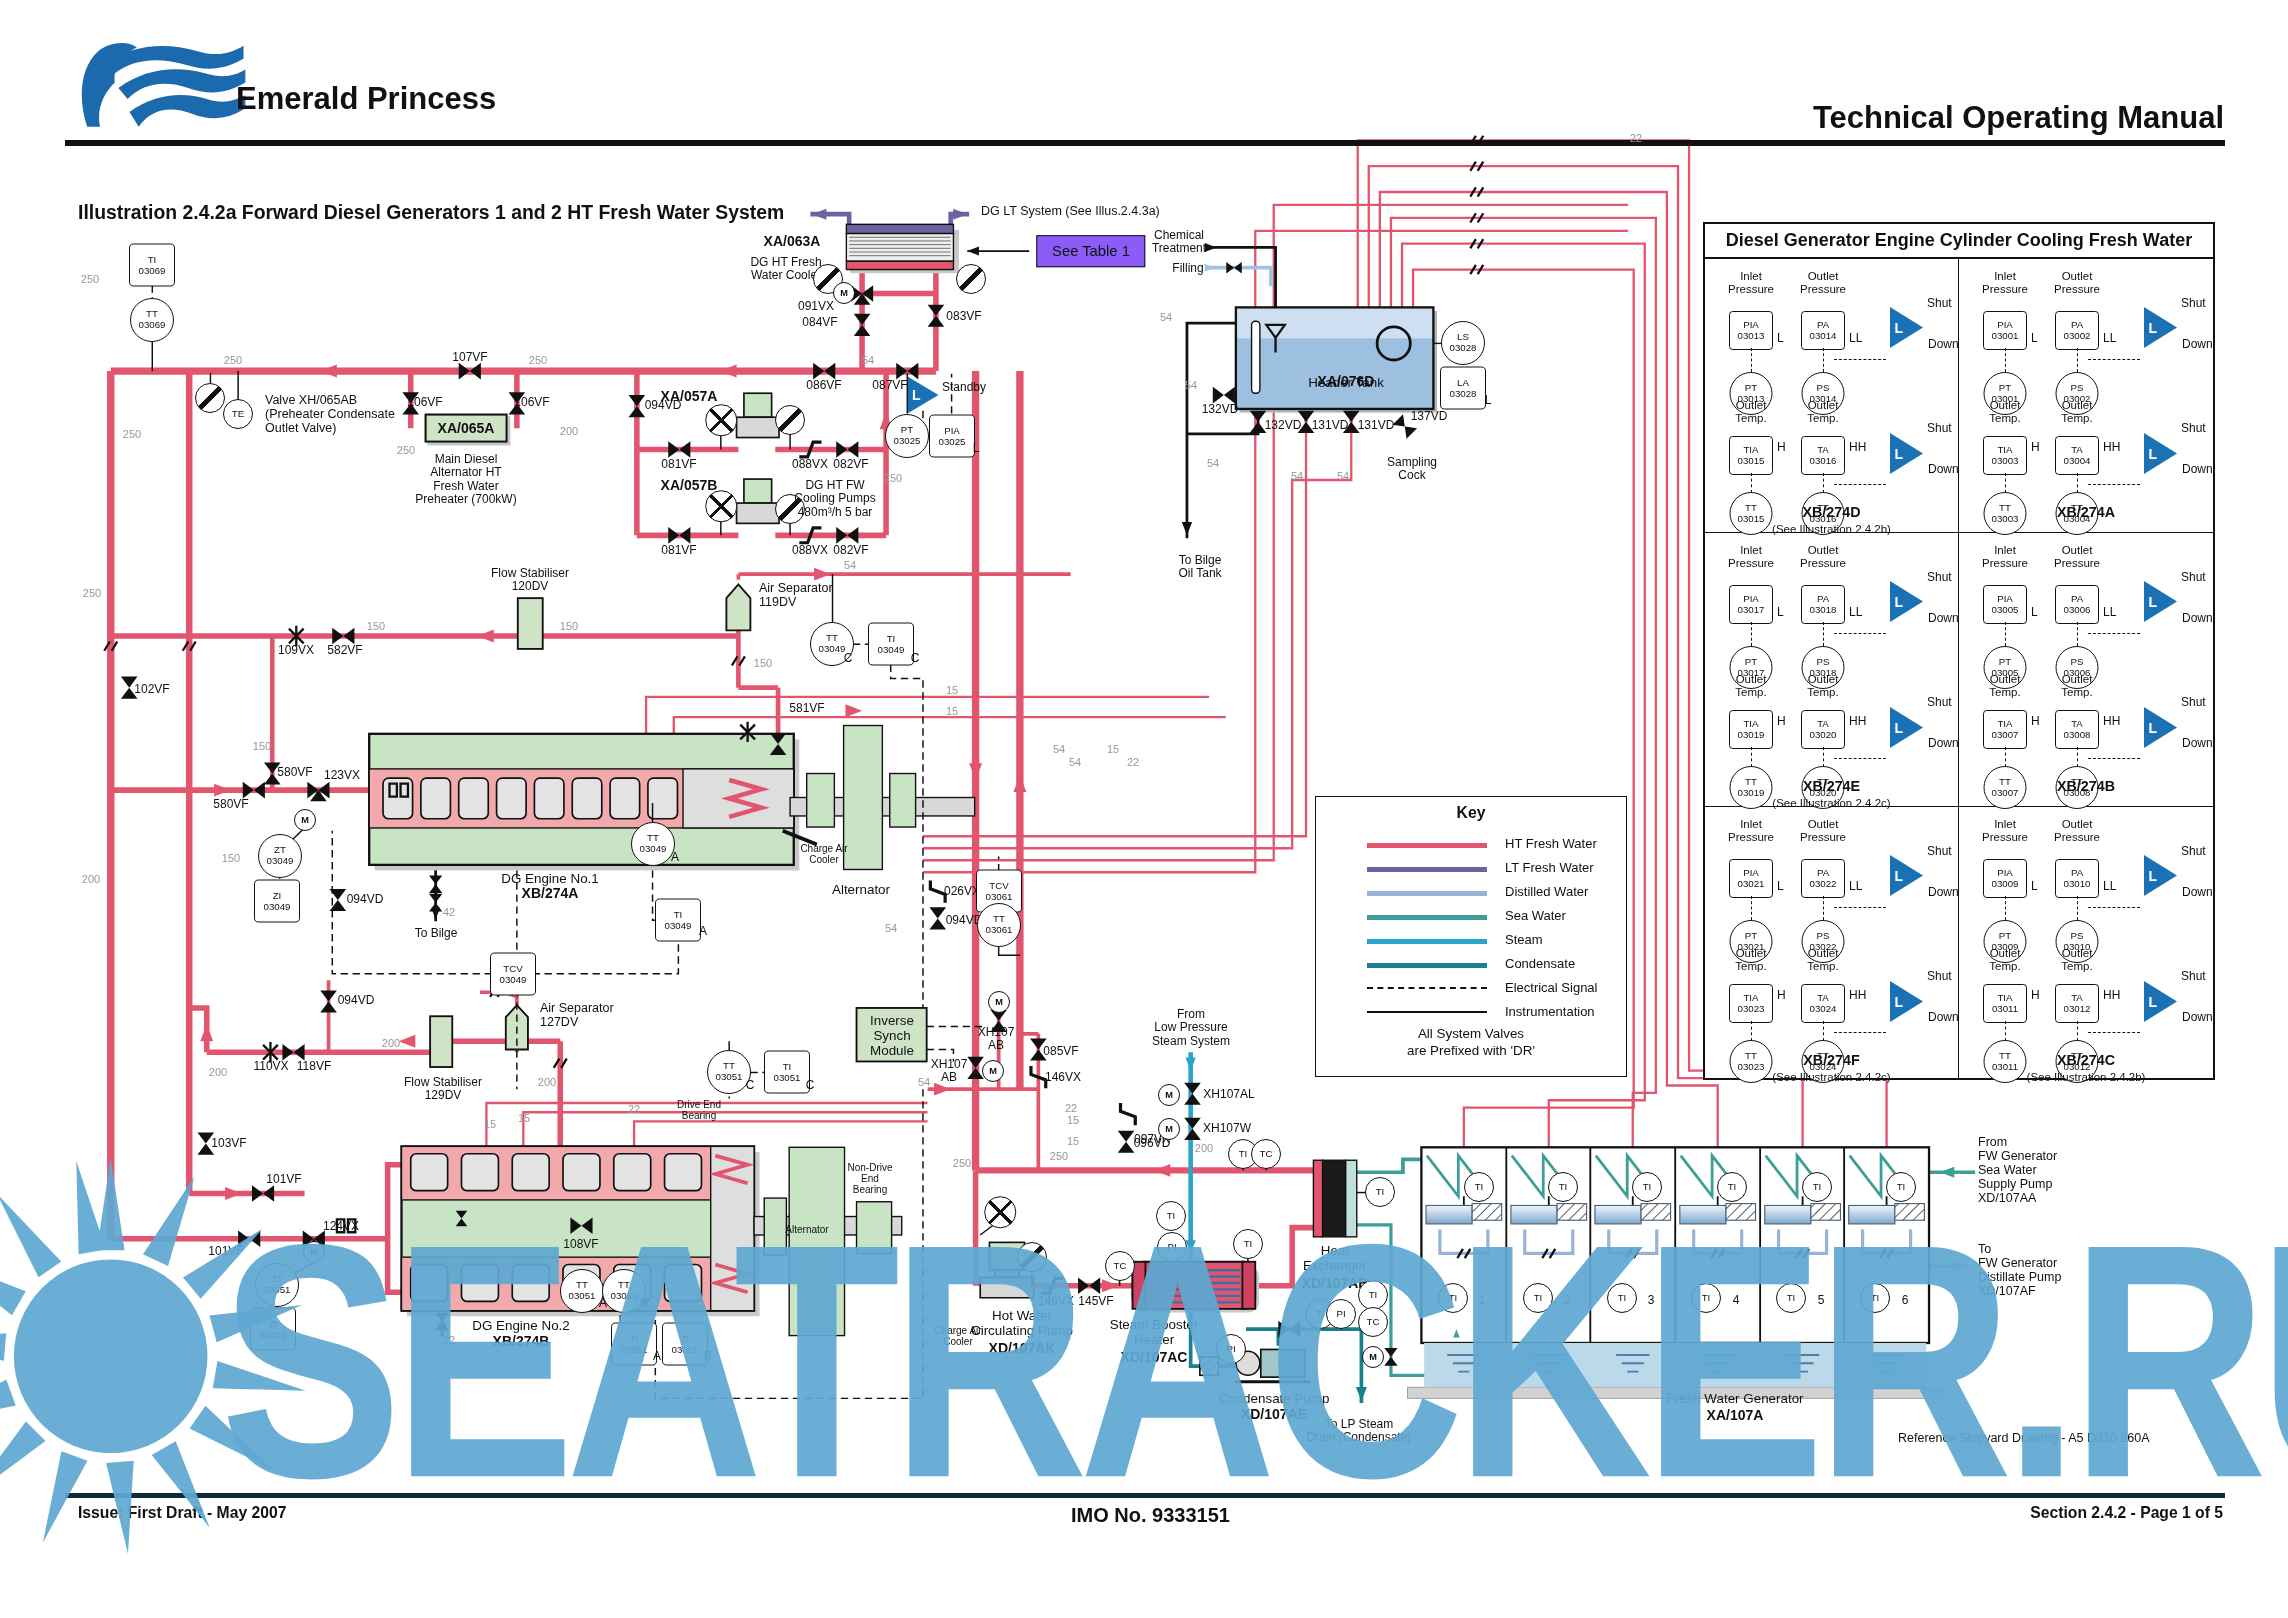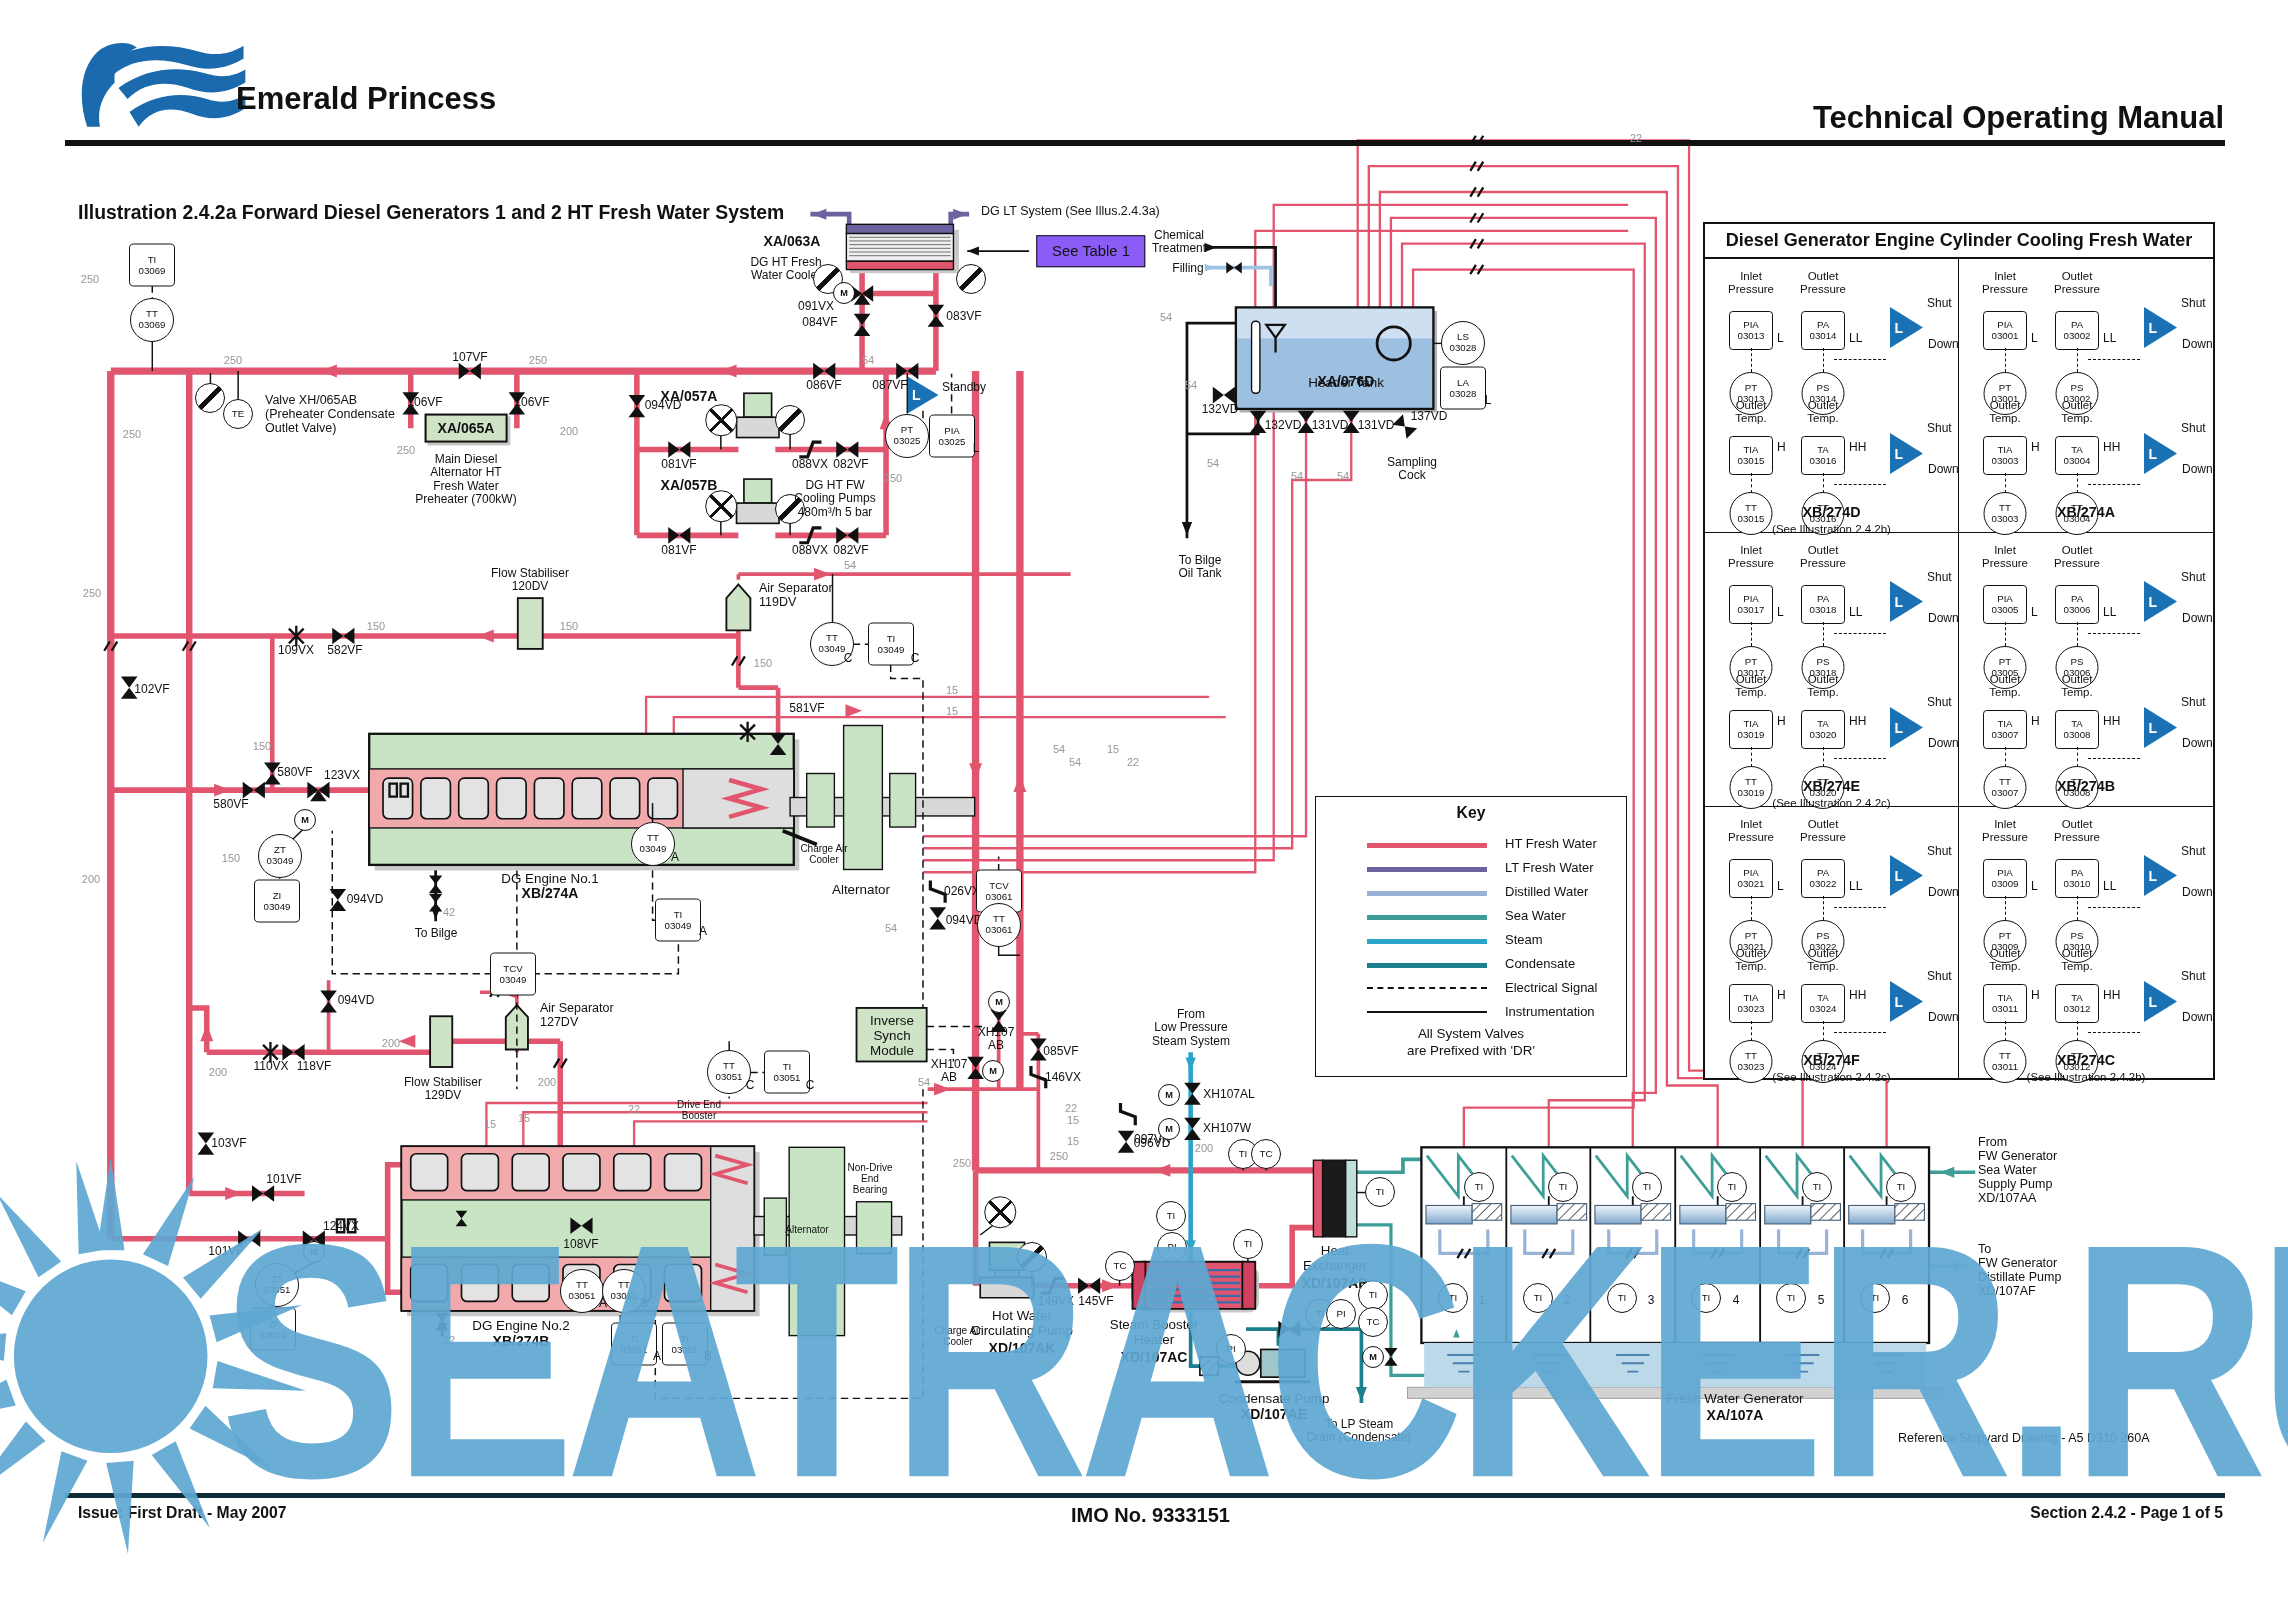--- a/index.html
+++ b/index.html
@@ -696,21 +696,21 @@
       <div class="lbl is" style="left: 685px; top: 1344px;">TI
 03051</div>
       <div class="lbl vl" style="left: 708px; top: 1357px;">B</div>
       <div class="lbl ic" style="left: 729px; top: 1072px;">TT
 03051</div>
       <div class="lbl vl" style="left: 750px; top: 1086px;">C</div>
       <div class="lbl is" style="left: 787px; top: 1072px;">TI
 03051</div>
       <div class="lbl vl" style="left: 810px; top: 1086px;">C</div>
       <div class="lbl annS" style="left: 699px; top: 1110px;">Drive End
-Booster</div>
+Bearing</div>
       <div class="lbl annS" style="left: 870px; top: 1179px;">Non-Drive
 End
 Bearing</div>
       <div class="lbl annS" style="left: 807px; top: 1230px;">Alternator</div>
       <div class="lbl annS" style="left: 958px; top: 1336px;">Charge Air
 Cooler</div>
       <div class="lbl ann2" style="left: 892px; top: 1035px;">Inverse
 Synch
 Module</div>
       <div class="lbl ann" style="left: 996px; top: 1039px;">XH107

